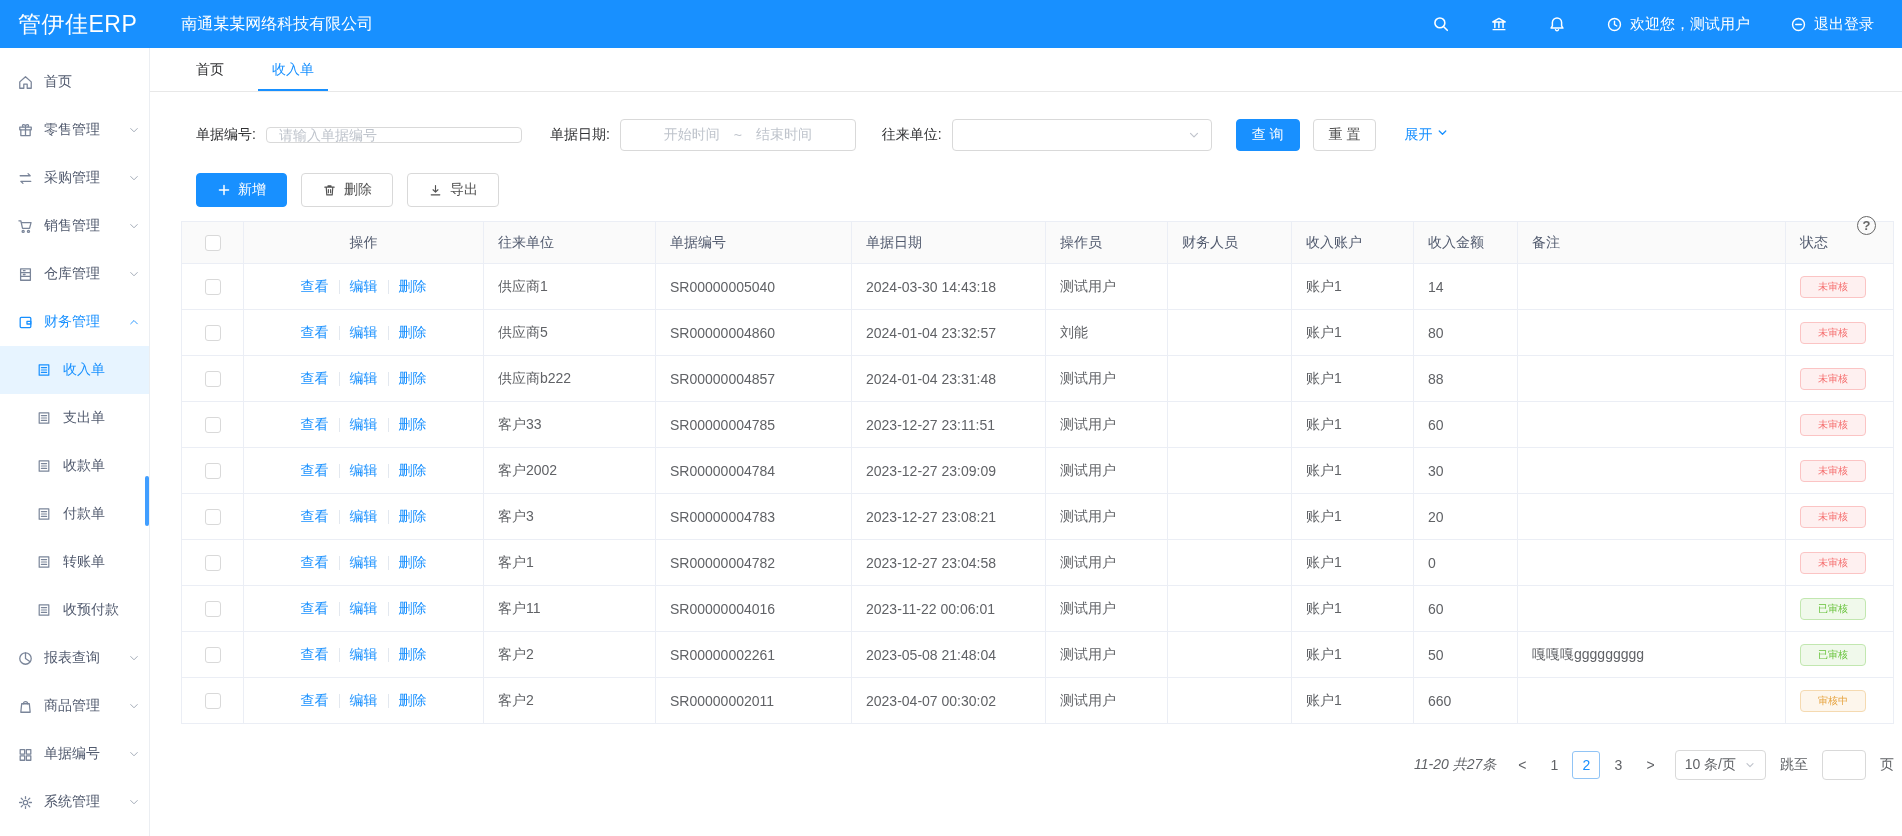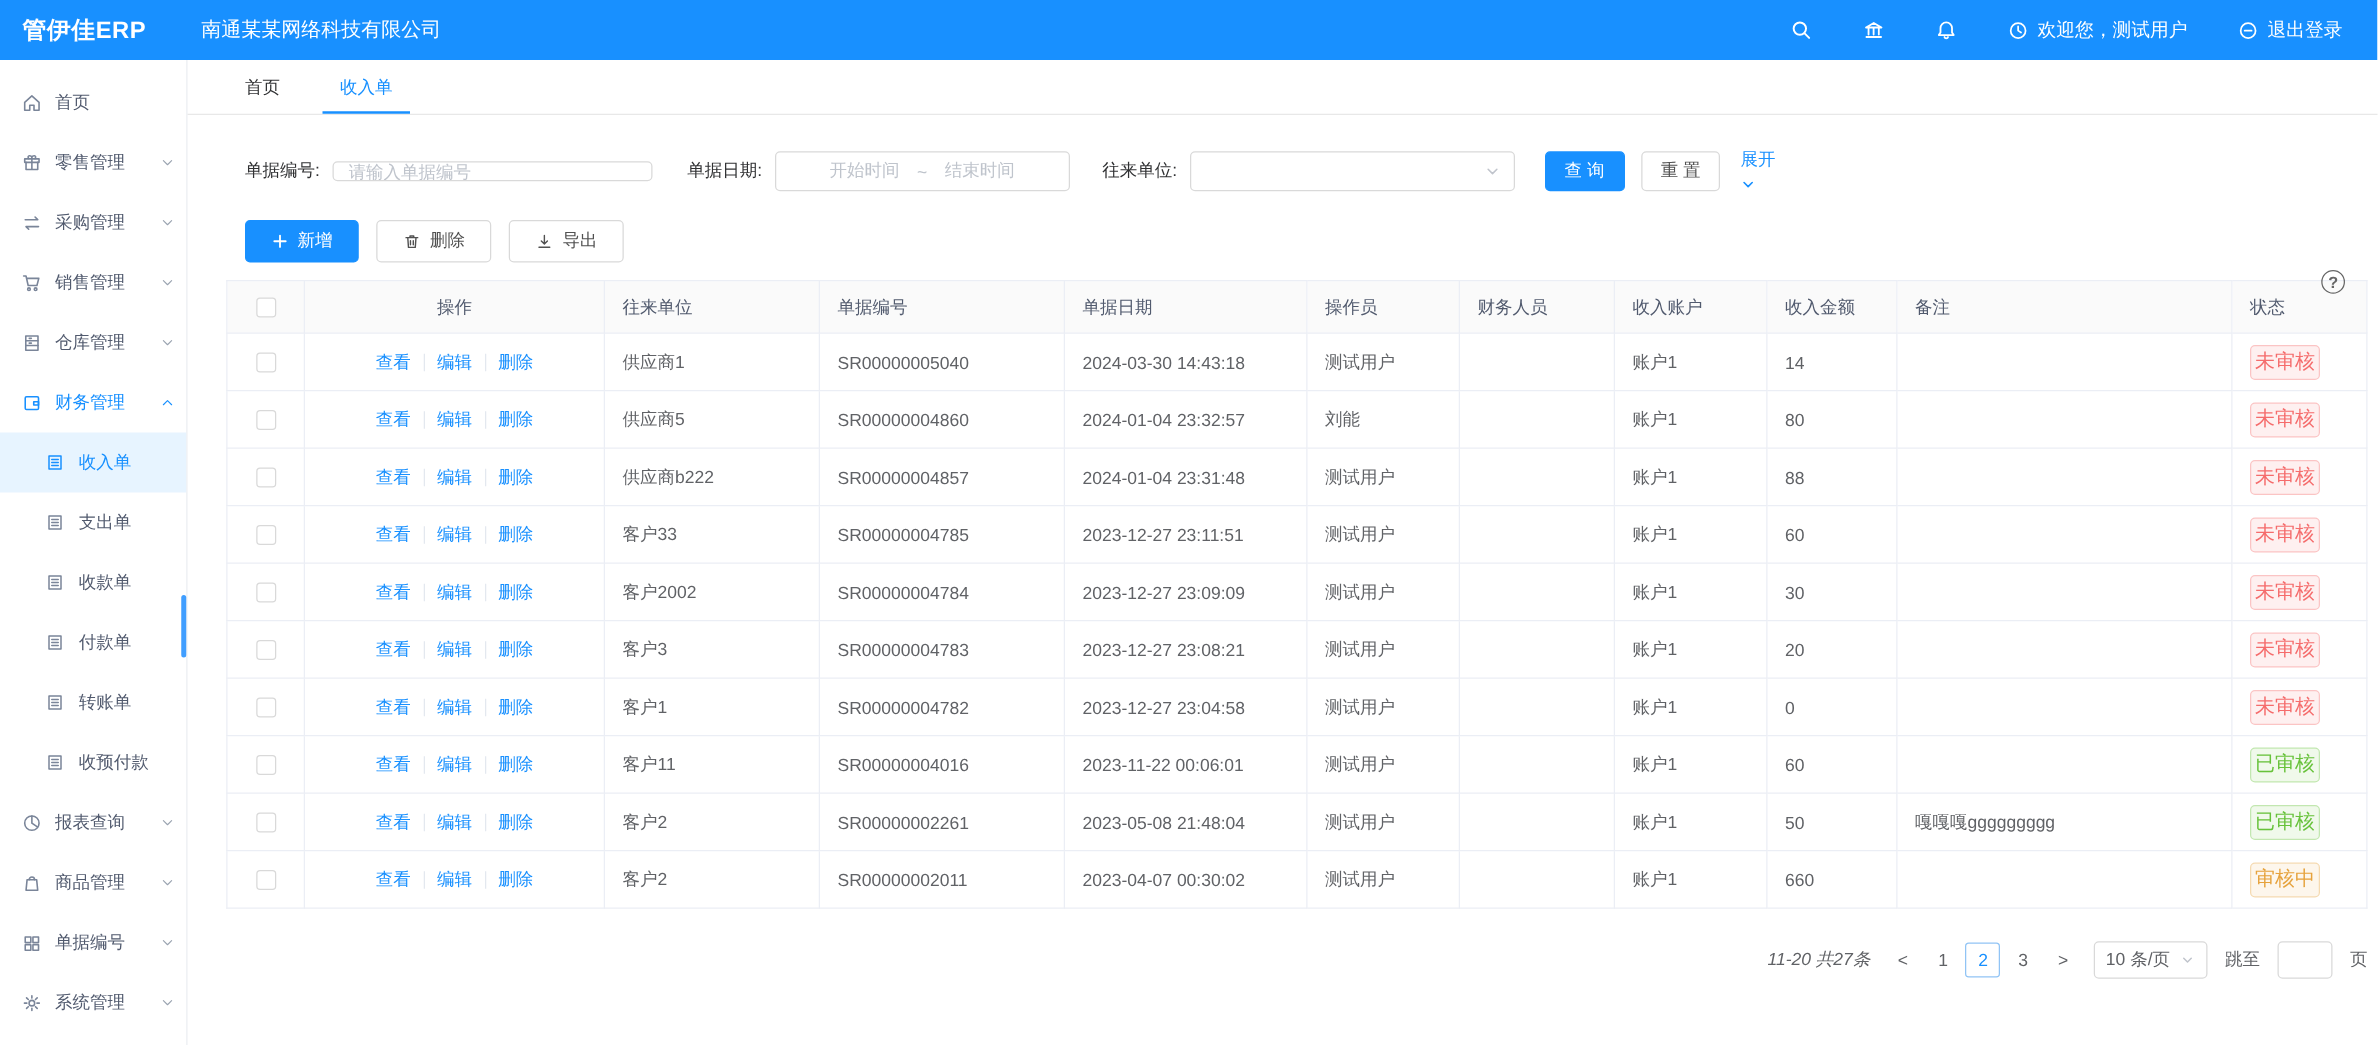--- a/index.html
+++ b/index.html
@@ -2,21 +2,21 @@
 <html><head>
 <meta charset="utf-8">
 <style>
   * { margin:0; padding:0; box-sizing:border-box; }
   html,body { width:1902px; height:836px; overflow:hidden; background:#fff;
     font-family:"Liberation Sans","DejaVu Sans",sans-serif; color:#333; font-size:14px; }
 
   
   .topbar { height:48px; background:#1890ff; display:flex; align-items:center;
     padding:0 28px 0 18px; color:#fff; }
-  .logo { font-size:19px; font-weight:bold; letter-spacing:.5px; }
+  .logo { font-size:23px; font-weight:normal; letter-spacing:.5px; }
   .company { font-size:16px; margin-left:44px; }
   .topbar-right { margin-left:auto; display:flex; align-items:center; gap:40px; font-size:15px; }
   .tb-ic { display:flex; align-items:center; gap:7px; cursor:pointer; }
   .tb-ic svg { display:block; }
 
   
   .layout { display:flex; height:788px; }
   aside { width:150px; border-right:1px solid #ebeef2; position:relative; flex:none;
     background:#fff; padding-top:10px; }
   .menu-item { height:48px; display:flex; align-items:center; gap:10px;
@@ -52,22 +52,22 @@
     color:#bfc4cc; cursor:text; }
   .select-box { width:260px; height:32px; border:1px solid #d9d9d9; border-radius:4px;
     display:flex; align-items:center; justify-content:flex-end; padding:0 10px;
     color:#c0c4cc; cursor:pointer; }
   .gap1 { width:28px; } .gap2 { width:26px; }
   .btn { height:32px; border-radius:4px; border:1px solid #d9d9d9; background:#fff;
     color:#515151; font-size:14px; padding:0 15px; cursor:pointer;
     display:inline-flex; align-items:center; gap:7px; font-family:inherit; }
   .btn.primary { background:#1890ff; border-color:#1890ff; color:#fff; }
   .btn-search { margin-left:24px; } .btn-reset { margin-left:13px; }
-  .expand-link { color:#1890ff; margin-left:16px; display:flex; 
-    gap:4px; cursor:pointer;flex-direction:column; }
+  .expand-link { color:#1890ff; margin-left:28px; display:flex; 
+    gap:4px; cursor:pointer; }
 
   .help-circle { position:absolute; top:168px; right:28px; width:19px; height:19px;
     border:1.6px solid #666; border-radius:50%; color:#666; font-size:13px; font-weight:bold;
     display:flex; align-items:center; justify-content:center; cursor:pointer; }
 
   
   .action-bar { padding:22px 0 14px 46px; display:flex; gap:14px; }
   .btn.add { height:34px; padding:0 20px; }
   .btn .b-ic { display:flex; }
 
@@ -81,21 +81,21 @@
   th.c-chk, td.c-chk { text-align:center; padding:0; }
   col.w-chk{width:62px;} col.w-op{width:240px;} col.w-partner{width:172px;}
   col.w-bill{width:196px;} col.w-date{width:194px;} col.w-operator{width:122px;}
   col.w-fin{width:124px;} col.w-acct{width:122px;} col.w-amt{width:104px;}
   col.w-rmk{width:268px;} col.w-st{width:108px;}
   .checkbox { display:inline-block; width:16px; height:16px; border:1px solid #d9d9d9;
     border-radius:3px; background:#fff; vertical-align:middle; cursor:pointer; }
   .op-links { display:flex; align-items:center; justify-content:center; gap:10px; }
   .op-link { color:#1890ff; cursor:pointer; }
   .op-sep { width:1px; height:14px; background:#e3e8ef; }
-  .badge { display:inline-block; font-size:16px; line-height:1; padding:5px 3px;
+  .badge { display:inline-block; font-size:10px; line-height:1; padding:5px 17px;
     border-radius:4px; border:1px solid transparent;text-align:center; }
   .badge.red   { color:#f56c6c; background:#fef0f0; border-color:#fbc4c4; }
   .badge.green { color:#67c23a; background:#f0f9eb; border-color:#c2e7b0; }
   .badge.orange{ color:#e6a23c; background:#fdf6ec; border-color:#f5dab1; }
 
   
   .pagination { display:flex; align-items:center; justify-content:flex-end;
     margin:26px 10px 0 0; gap:6px; color:#606266; }
   .pg-total { margin-right:10px;font-style:italic; }
   .pg-arrow { padding:0 6px; cursor:pointer; color:#606266; font-size:14px; }

